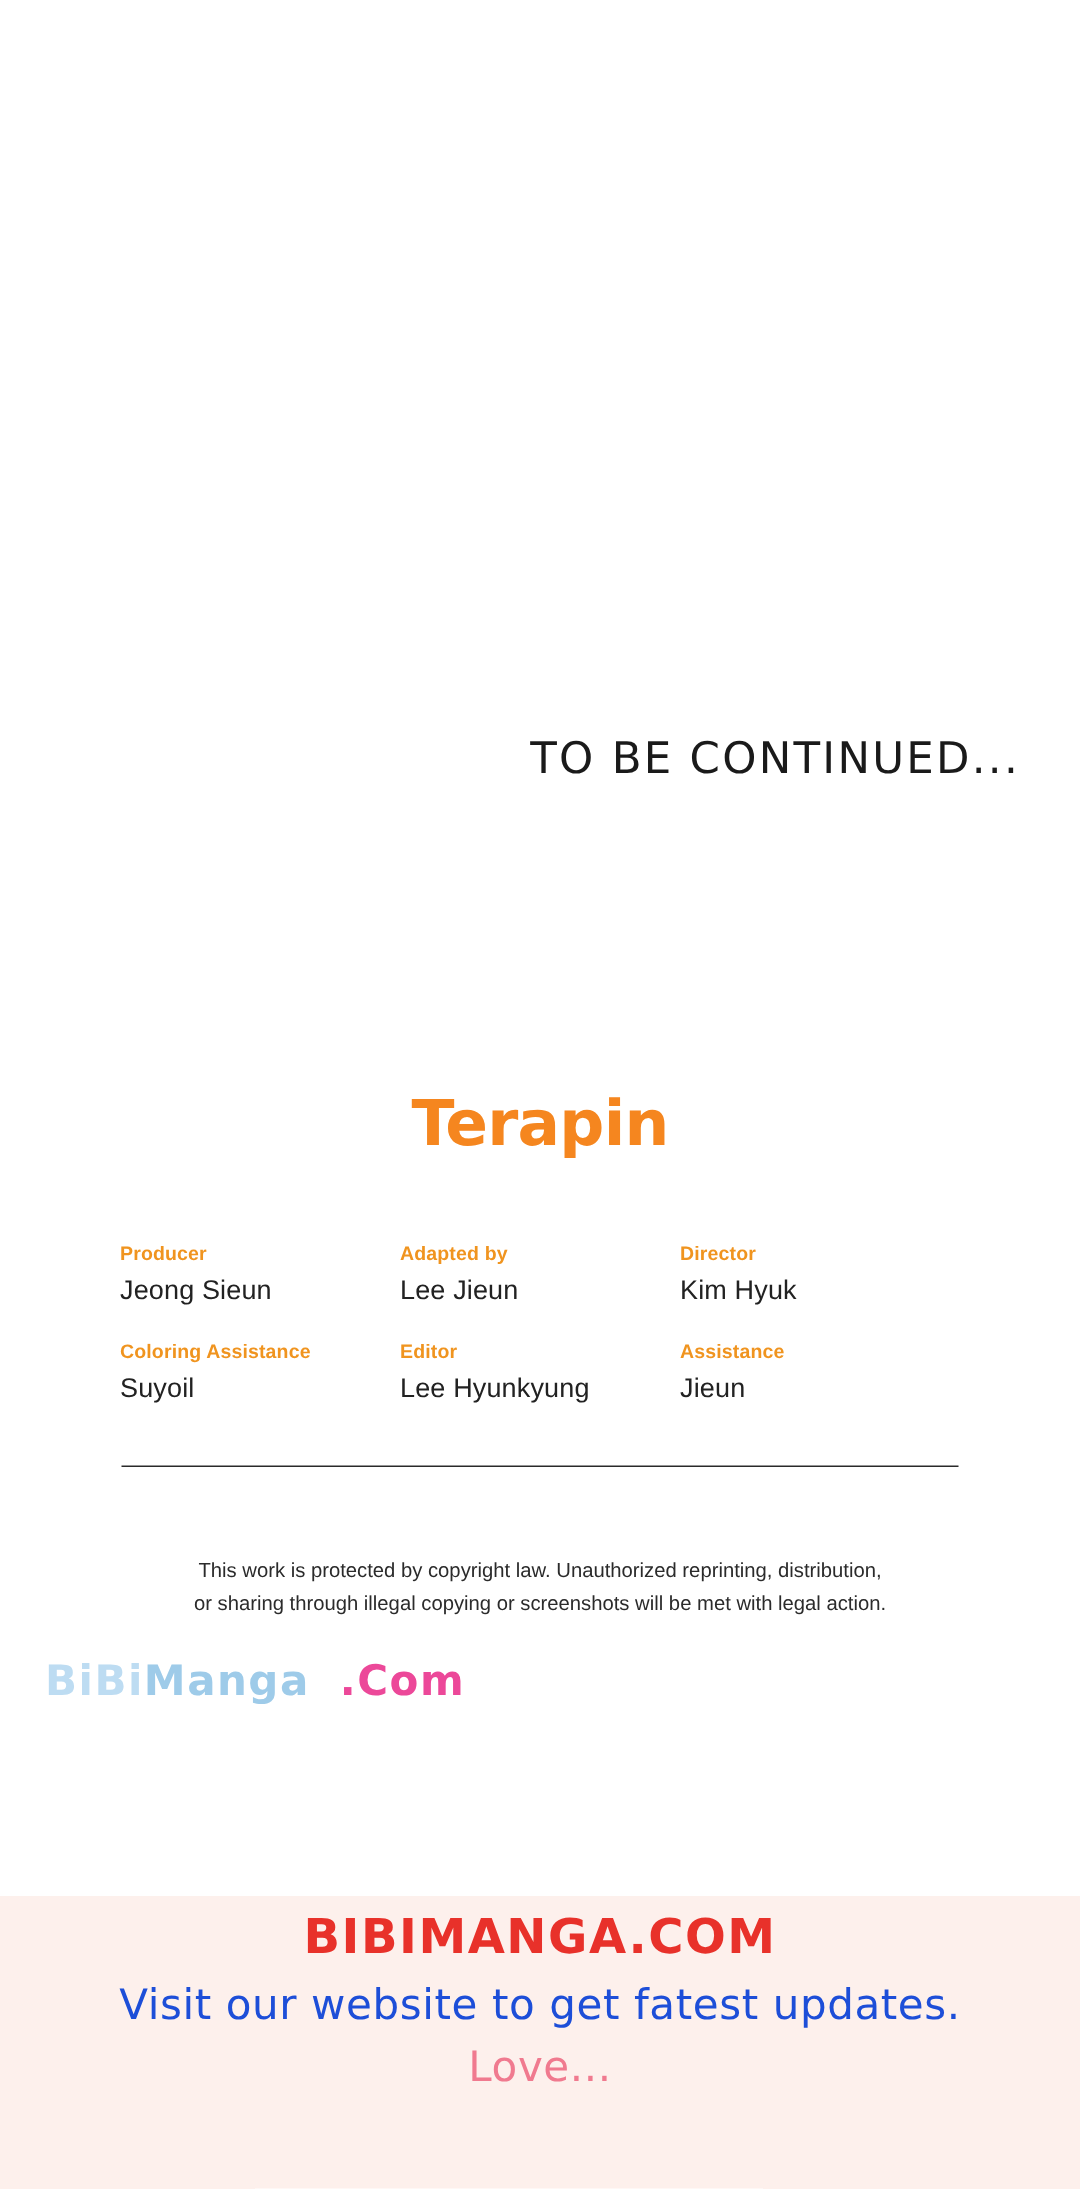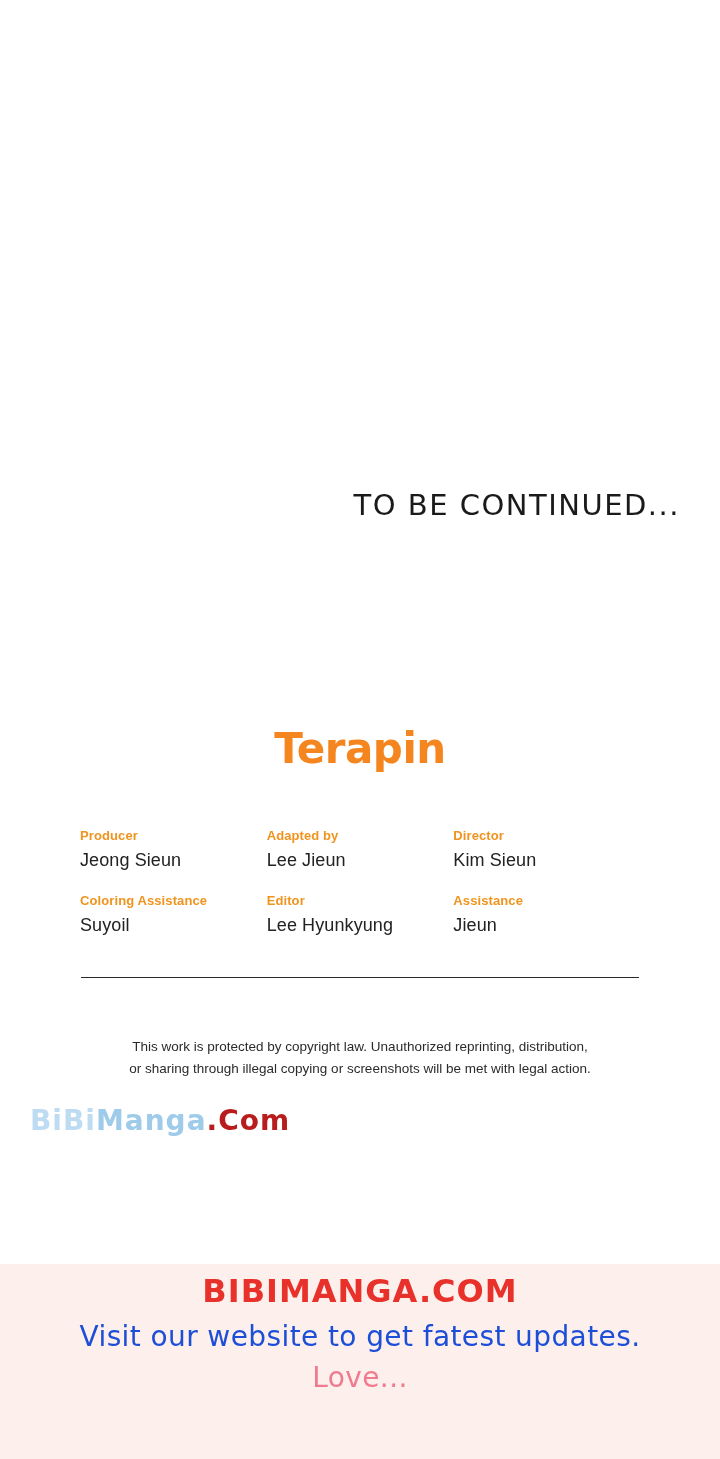--- a/index.html
+++ b/index.html
@@ -106,21 +106,21 @@
     top: 1104px;
     left: 30px;
     font-family: "DejaVu Sans", sans-serif;
     font-size: 28px;
     font-weight: bold;
     letter-spacing: 1px;
     white-space: nowrap;
   }
   .wm-a { color: #bddcf2; }
   .wm-b { color: #9ecbe9; }
-  .wm-c { color: #b91c1c; }
+  .wm-c { color: #ec4899; margin-left: 20px; }
 
   
   .footer {
     position: absolute;
     left: 0;
     top: 1264px;
     width: 720px;
     height: 195px;
     background: #fdf0ec;
     overflow: hidden;
@@ -171,21 +171,21 @@
       <div class="credit-cell">
         <div class="credit-role">Producer</div>
         <div class="credit-name">Jeong Sieun</div>
       </div>
       <div class="credit-cell">
         <div class="credit-role">Adapted by</div>
         <div class="credit-name">Lee Jieun</div>
       </div>
       <div class="credit-cell">
         <div class="credit-role">Director</div>
-        <div class="credit-name">Kim Sieun</div>
+        <div class="credit-name">Kim Hyuk</div>
       </div>
     </div>
 
     <div class="credit-row">
       <div class="credit-cell">
         <div class="credit-role">Coloring Assistance</div>
         <div class="credit-name">Suyoil</div>
       </div>
       <div class="credit-cell">
         <div class="credit-role">Editor</div>

